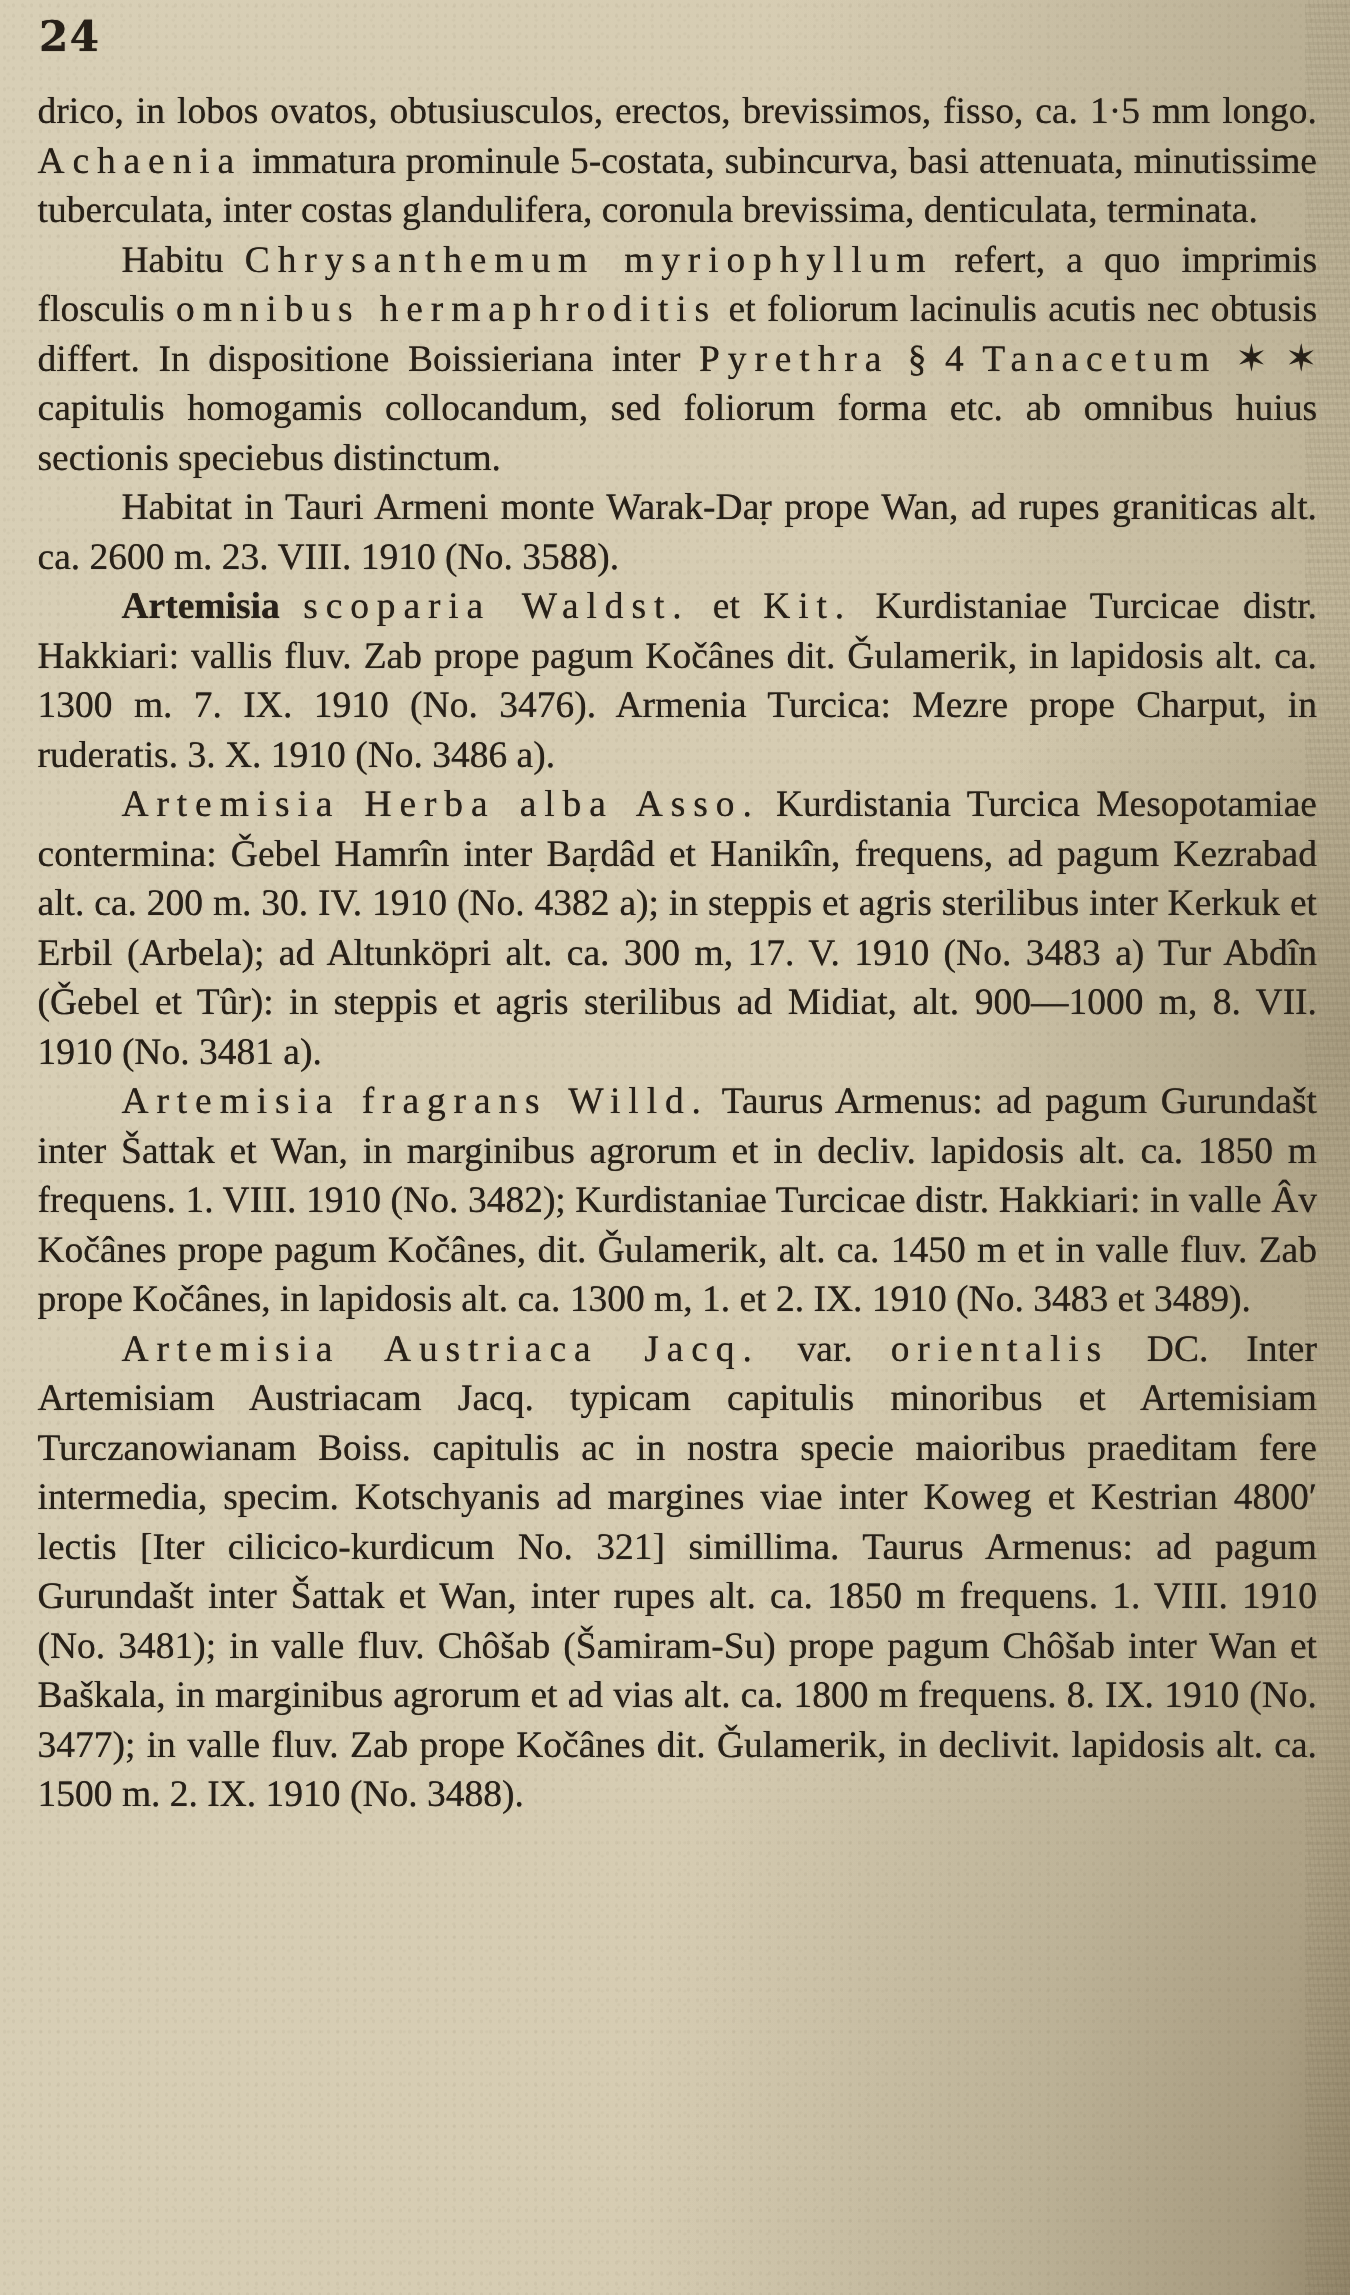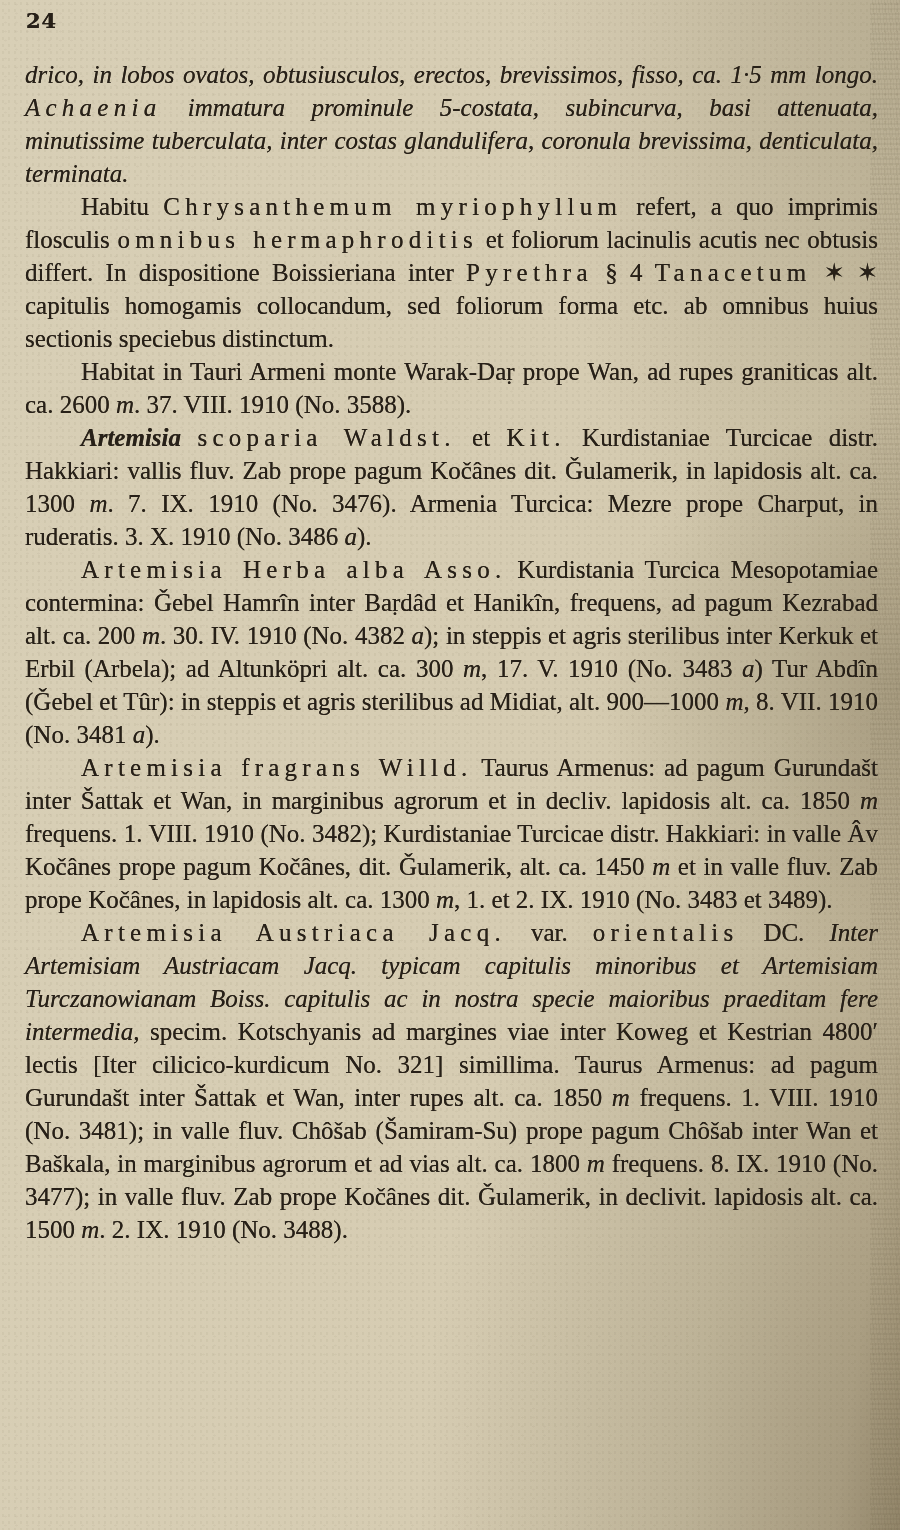--- a/index.html
+++ b/index.html
@@ -21,46 +21,46 @@
   }
   .page::after{
     content:"";position:absolute;top:0;right:0;width:30px;height:100%;
     background:
       repeating-linear-gradient(0deg, rgba(70,60,40,.14) 0 2px, rgba(0,0,0,0) 2px 5px),
       repeating-linear-gradient(84deg, rgba(70,60,40,.12) 0 1px, rgba(0,0,0,0) 1px 3px);
     opacity:.45;pointer-events:none;
   }
   .pageno{
     position:absolute;top:8px;left:26px;
-    font-size:21px;font-weight:bold;letter-spacing:1px;
+    font-size:28px;font-weight:bold;letter-spacing:1px;
     font-family:"DejaVu Serif","Liberation Serif",serif;
     text-shadow:0 0 .6px currentColor;
   }
   .content{
     position:absolute;left:25px;right:22px;top:58px;
   }
   .content p{
     margin:0;
     text-align:justify;
     font-size:25px;
     line-height:33px;
     text-shadow:0 0 .5px rgba(44,35,24,.85);
   }
   .content p.ind{text-indent:56px;}
-  .it{font-style:italic;}
-  .bd{font-weight:bold;font-style:italic;}
+  .it{}
+  .bd{font-weight:bold;}
   .sp{letter-spacing:.21em;}
 </style>
 </head>
 <body>
 
 <div class="page">
   <div class="pageno">24</div>
   <div class="content">
       <p><span class="it">drico, in lobos ovatos, obtusiusculos, erectos, brevissimos, fisso, ca. 1·5 mm longo.  </span><span class="it sp">Achaenia</span><span class="it"> immatura prominule 5-costata, subincurva, basi attenuata, minutissime tuberculata, inter costas glandulifera, coronula brevissima, denticulata, terminata.</span></p>
       <p class="ind"><span>Habitu </span><span class="sp">Chrysanthemum myriophyllum</span><span> refert, a quo imprimis flosculis </span><span class="sp">omnibus hermaphroditis</span><span> et foliorum lacinulis acutis nec obtusis differt. In dispositione Boissieriana inter </span><span class="sp">Pyrethra</span><span> § 4 </span><span class="sp">Tanacetum</span><span> ✶ ✶ capitulis homogamis collocandum, sed foliorum forma etc. ab omnibus huius sectionis speciebus distinctum.</span></p>
-      <p class="ind"><span>Habitat in Tauri Armeni monte Warak-Daṛ prope Wan, ad rupes graniticas alt. ca. 2600 </span><span class="it">m</span><span>. 37. VIII. 1910 (No. 3588).</span></p>
+      <p class="ind"><span>Habitat in Tauri Armeni monte Warak-Daṛ prope Wan, ad rupes graniticas alt. ca. 2600 </span><span class="it">m</span><span>. 23. VIII. 1910 (No. 3588).</span></p>
       <p class="ind"><span class="bd">Artemisia</span><span> </span><span class="sp">scoparia Waldst.</span><span> et </span><span class="sp">Kit.</span><span> Kurdistaniae Turcicae distr. Hakkiari: vallis fluv. Zab prope pagum Kočânes dit. Ǧulamerik, in lapidosis alt. ca. 1300 </span><span class="it">m</span><span>. 7. IX. 1910 (No. 3476).  Armenia Turcica: Mezre prope Charput, in ruderatis. 3. X. 1910 (No. 3486 </span><span class="it">a</span><span>).</span></p>
       <p class="ind"><span class="sp">Artemisia Herba alba Asso.</span><span> Kurdistania Turcica Mesopotamiae contermina: Ǧebel Hamrîn inter Baṛdâd et Hanikîn, frequens, ad pagum Kezrabad alt. ca. 200 </span><span class="it">m</span><span>. 30. IV. 1910 (No. 4382 </span><span class="it">a</span><span>); in steppis et agris sterilibus inter Kerkuk et Erbil (Arbela); ad Altunköpri alt. ca. 300 </span><span class="it">m</span><span>, 17. V. 1910 (No. 3483 </span><span class="it">a</span><span>) Tur Abdîn (Ǧebel et Tûr): in steppis et agris sterilibus ad Midiat, alt. 900—1000 </span><span class="it">m</span><span>, 8. VII. 1910 (No. 3481 </span><span class="it">a</span><span>).</span></p>
       <p class="ind"><span class="sp">Artemisia fragrans Willd.</span><span> Taurus Armenus: ad pagum Gurundašt inter Šattak et Wan, in marginibus agrorum et in decliv. lapidosis alt. ca. 1850 </span><span class="it">m</span><span> frequens. 1. VIII. 1910 (No. 3482); Kurdistaniae Turcicae distr. Hakkiari: in valle Âv Kočânes prope pagum Kočânes, dit. Ǧulamerik, alt. ca. 1450 </span><span class="it">m</span><span> et in valle fluv. Zab prope Kočânes, in lapidosis alt. ca. 1300 </span><span class="it">m</span><span>, 1. et 2. IX. 1910 (No. 3483 et 3489).</span></p>
       <p class="ind"><span class="sp">Artemisia Austriaca Jacq.</span><span> var. </span><span class="sp">orientalis</span><span> DC. </span><span class="it">Inter Artemisiam Austriacam Jacq. typicam capitulis minoribus et Artemisiam Turczanowianam Boiss. capitulis ac in nostra specie maioribus praeditam fere intermedia,</span><span> specim. Kotschyanis ad margines viae inter Koweg et Kestrian 4800′ lectis [Iter cilicico-kurdicum No. 321] simillima.  Taurus Armenus: ad pagum Gurundašt inter Šattak et Wan, inter rupes alt. ca. 1850 </span><span class="it">m</span><span> frequens. 1. VIII. 1910 (No. 3481); in valle fluv. Chôšab (Šamiram-Su) prope pagum Chôšab inter Wan et Baškala, in marginibus agrorum et ad vias alt. ca. 1800 </span><span class="it">m</span><span> frequens. 8. IX. 1910 (No. 3477); in valle fluv. Zab prope Kočânes dit. Ǧulamerik, in declivit. lapidosis alt. ca. 1500 </span><span class="it">m</span><span>. 2. IX. 1910 (No. 3488).</span></p>
     </div>
 </div>
 
 </body></html>

